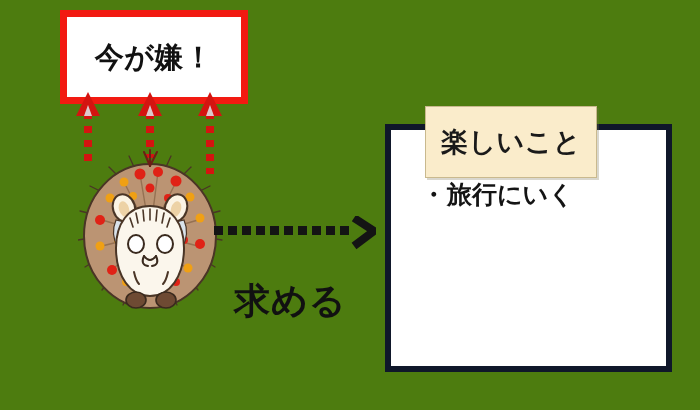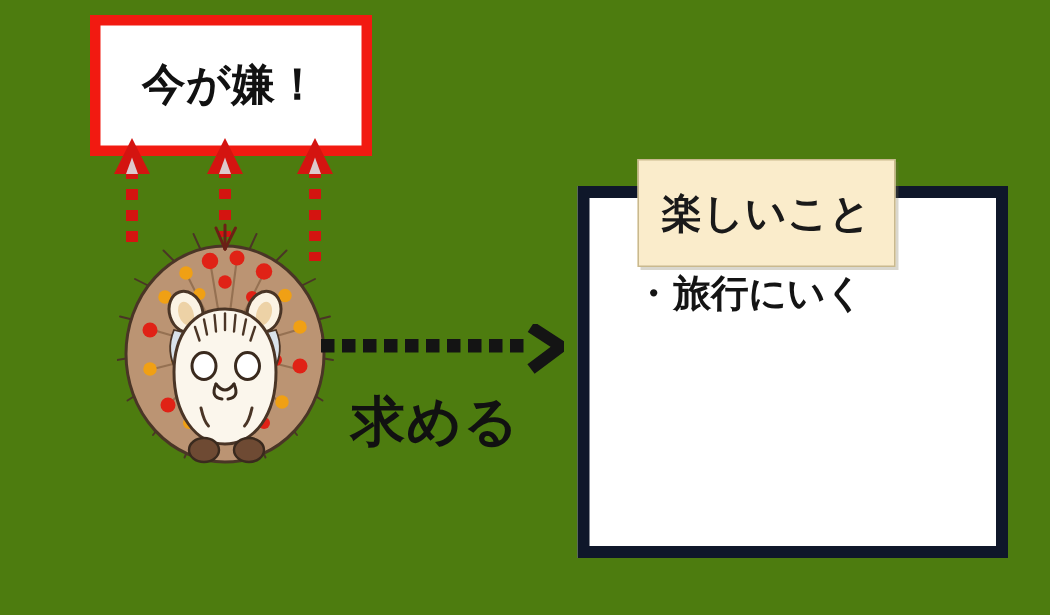--- a/index.html
+++ b/index.html
@@ -97,38 +97,38 @@
     top: 216px;
     width: 162px;
     height: 34px;
   }
   #seek-arrow svg { display: block; }
 
   
   #seek-label {
     position: absolute;
     left: 234px;
-    top: 260px;
+    top: 280px;
     font-size: 36px;
     font-weight: bold;
     color: #111111;
     letter-spacing: 1px;
     line-height: 1.15;
     white-space: nowrap;
   }
 
   
   #fun-box {
     position: absolute;
     left: 385px;
     top: 124px;
     width: 287px;
     height: 248px;
     background: #ffffff;
-    border: 8px solid #0f172a;
+    border: 6px solid #0f172a;
     box-sizing: border-box;
   }
   #fun-list {
     position: absolute;
     left: 0;
     top: 52px;
     width: 100%;
     box-sizing: border-box;
     padding-left: 30px;
   }

